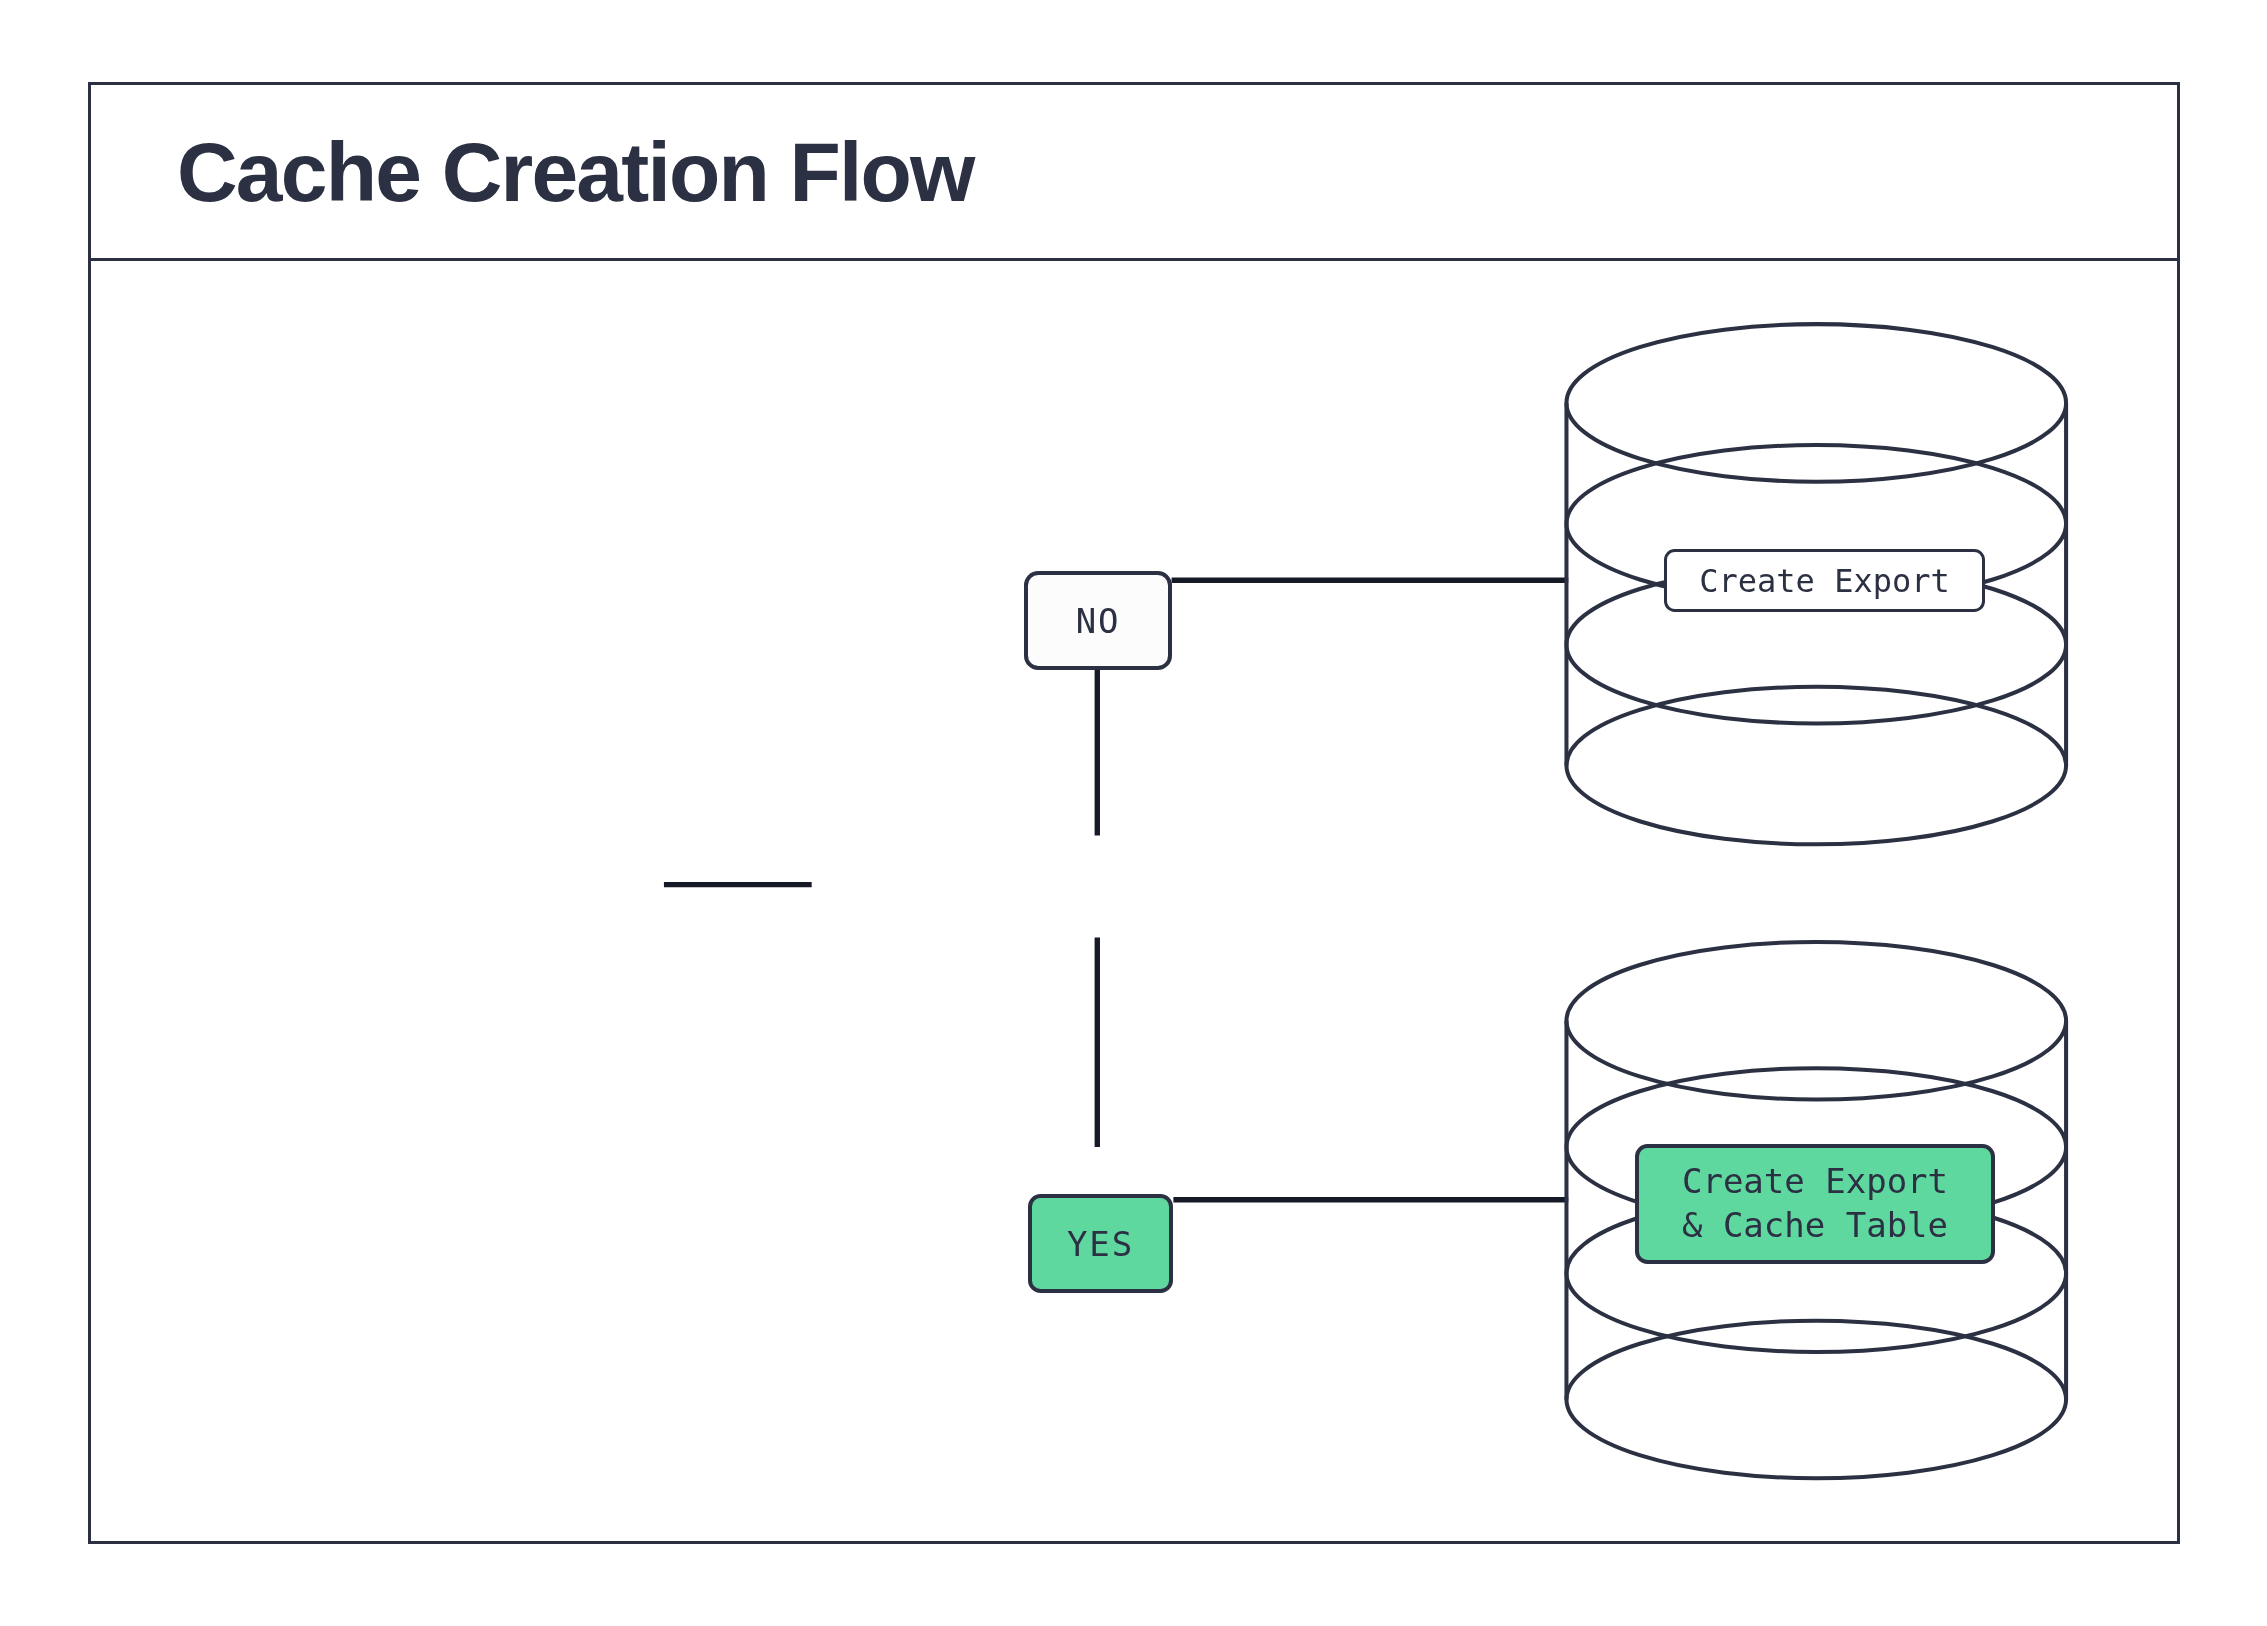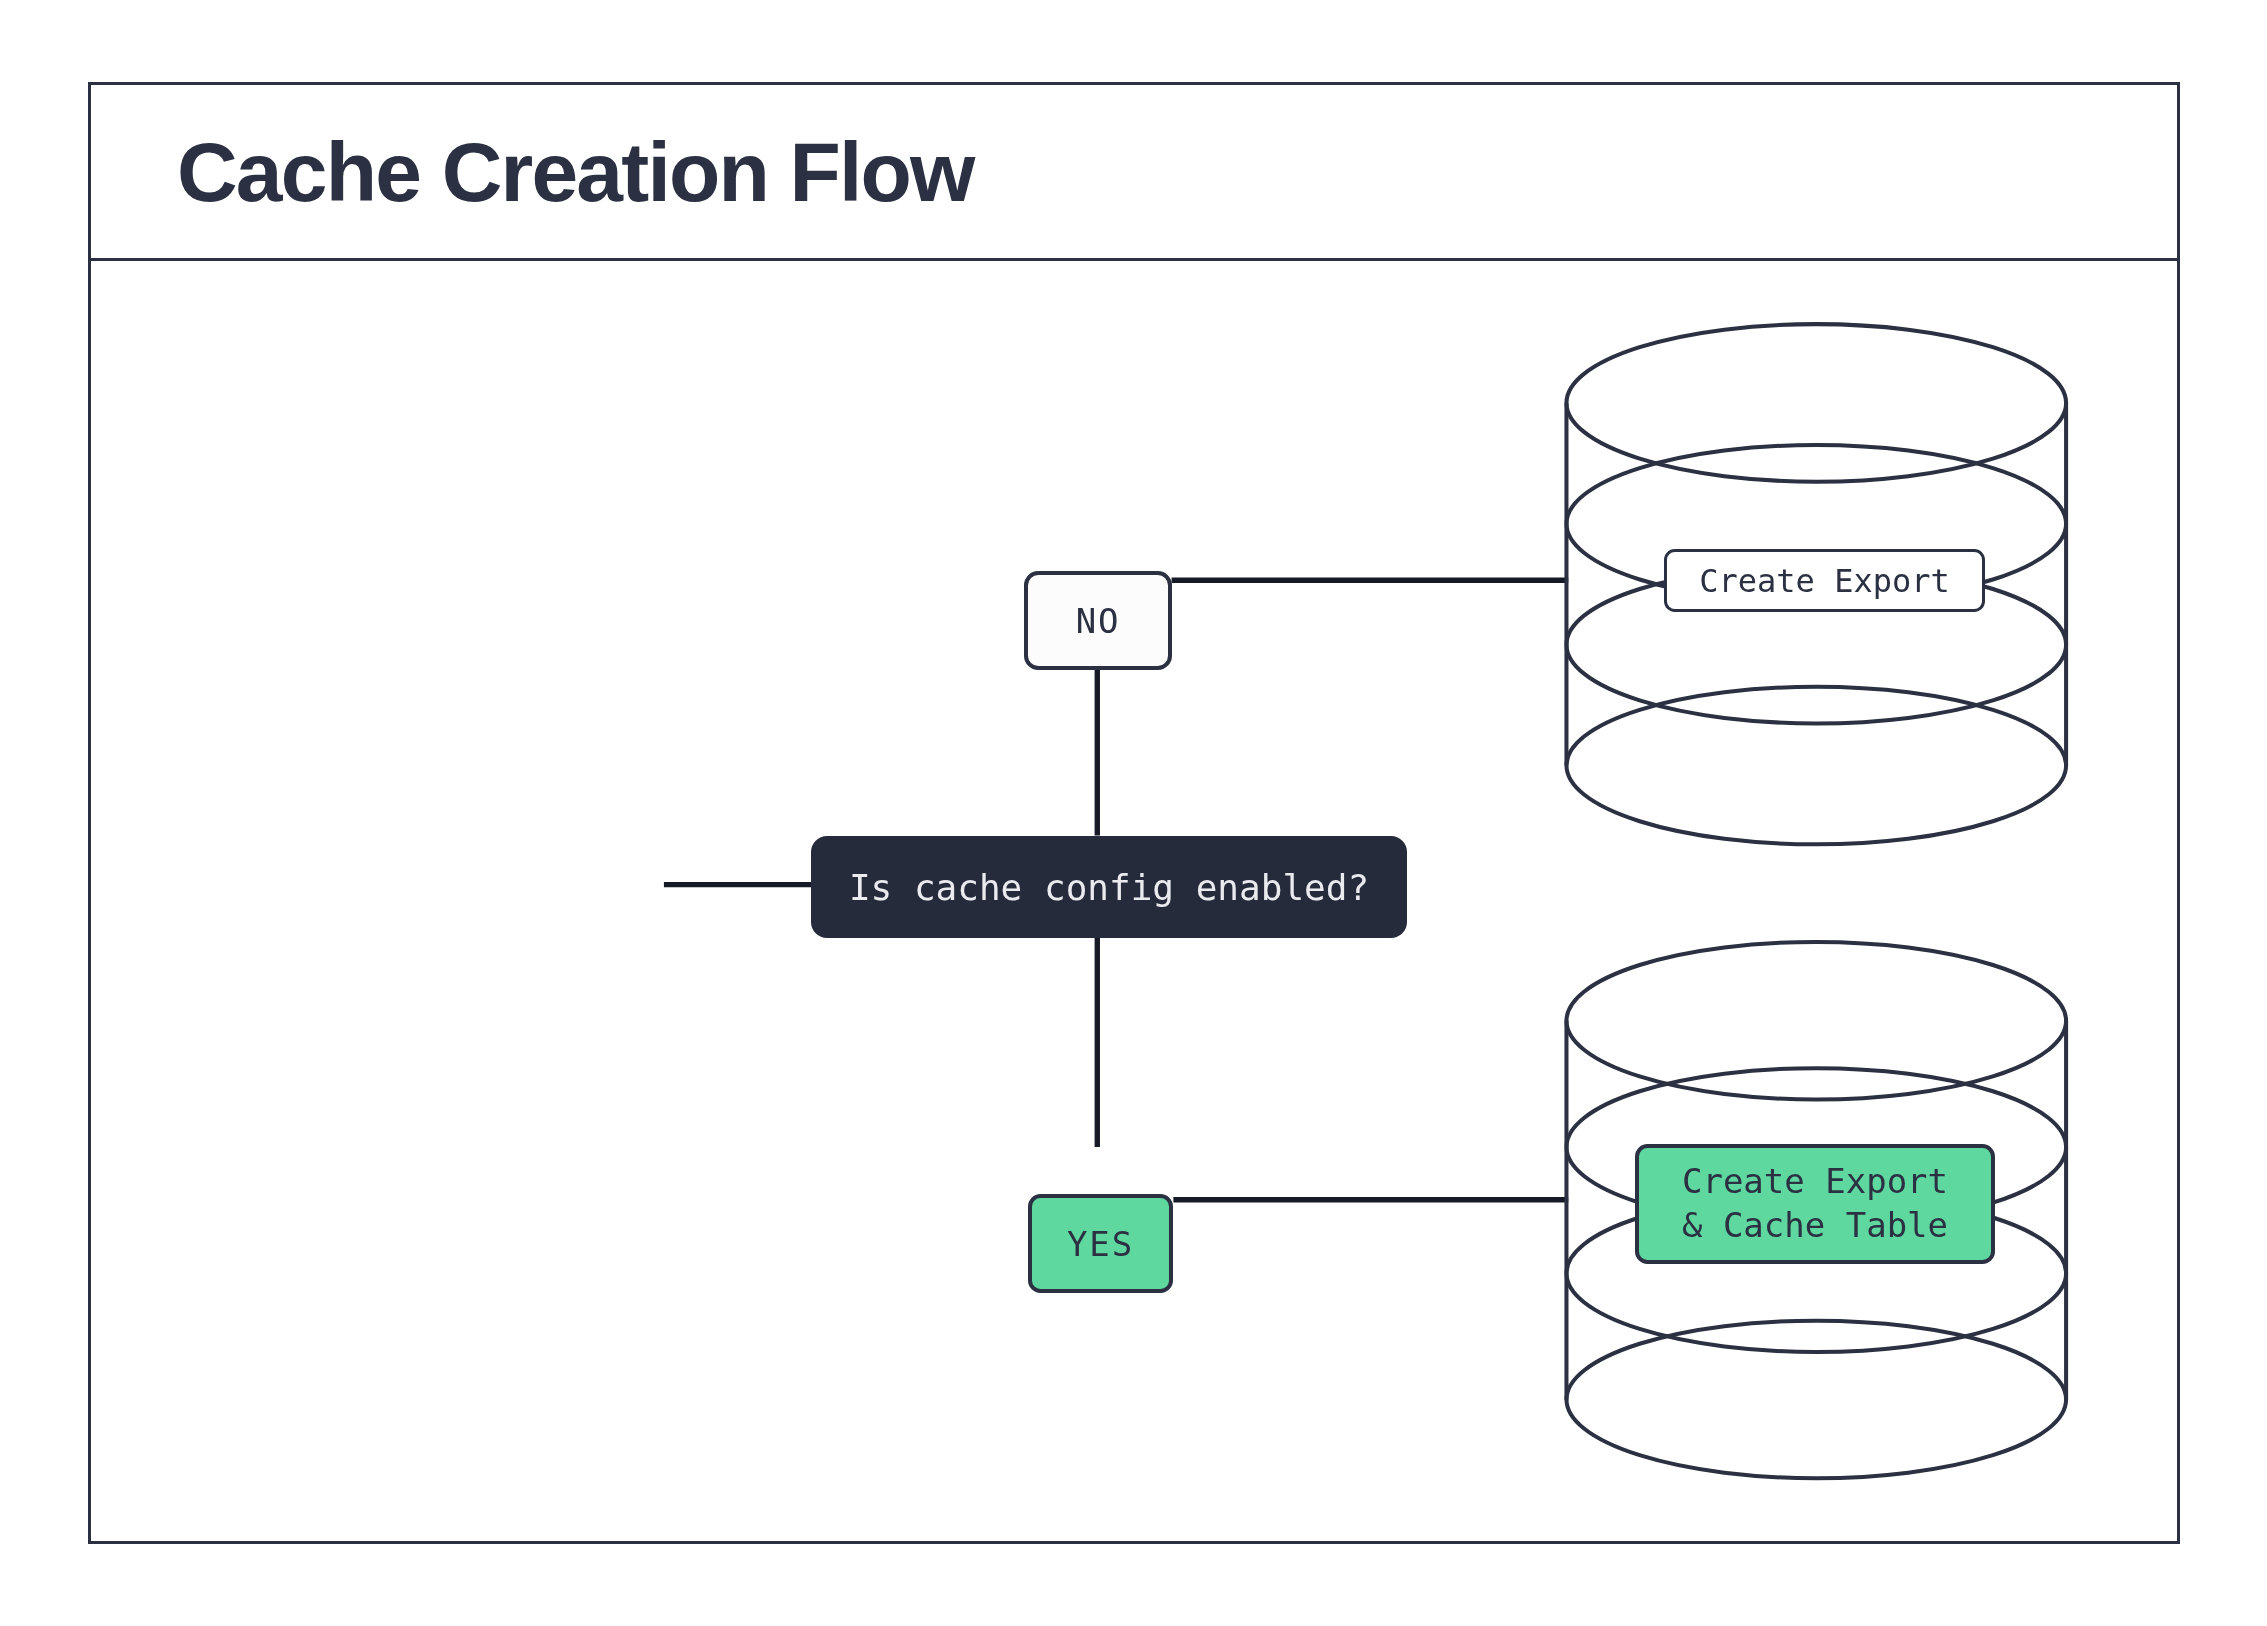--- a/index.html
+++ b/index.html
@@ -147,21 +147,20 @@
       <line x1="1749" y1="1140" x2="1749" y2="1563"></line>
       <line x1="2307" y1="1140" x2="2307" y2="1563"></line>
       <ellipse cx="2028" cy="1563" rx="279" ry="88"></ellipse>
       <ellipse cx="2028" cy="1422" rx="279" ry="88"></ellipse>
       <ellipse cx="2028" cy="1281" rx="279" ry="88"></ellipse>
       <ellipse cx="2028" cy="1140" rx="279" ry="88"></ellipse>
     </g>
   </svg>
 
 
-  <div class="node node-question">Is cache config enabled?</div>
 
   <div class="node node-no">NO</div>
 
   <div class="node node-yes">YES</div>
 
   <div class="node label-export">Create Export</div>
 
   <div class="node label-export-cache prewrap">Create Export
 &amp; Cache Table</div>
 

